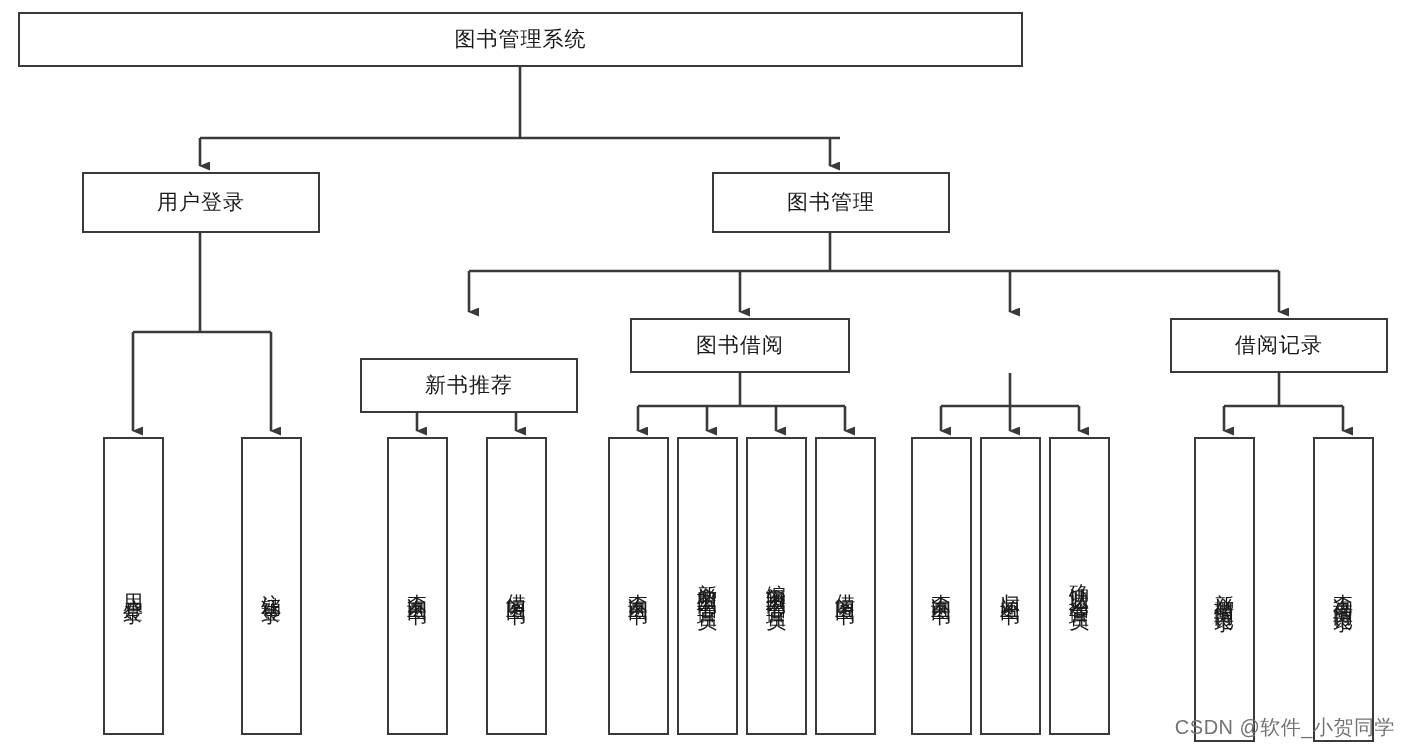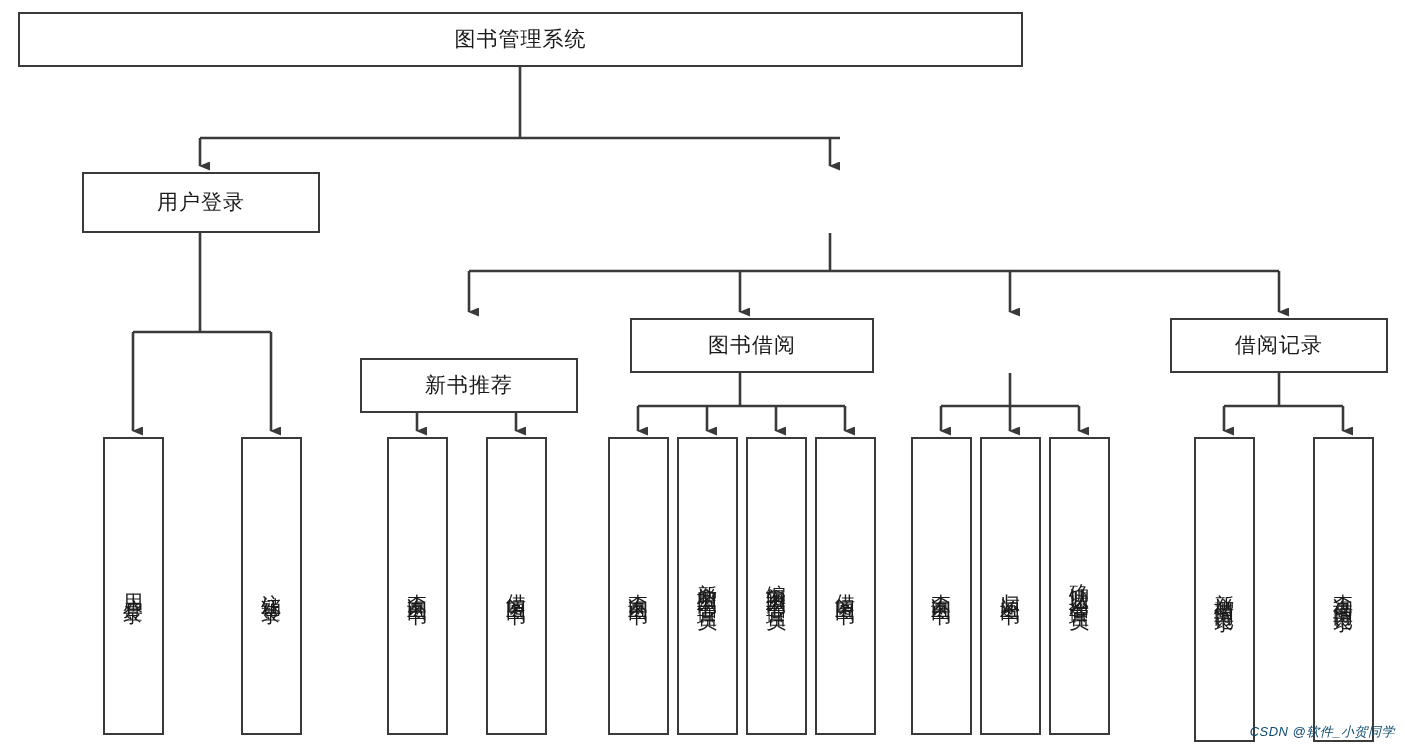--- a/index.html
+++ b/index.html
@@ -58,26 +58,25 @@
     display: block;
   }
   .h-text {
     white-space: nowrap;
     letter-spacing: 1px;
   }
   #watermark {
     position: absolute;
     right: 10px;
     bottom: 6px;
-    font-size: 13px;
-    color: #0c4a6e;
+    font-size: 20px;
+    color: #737373;
     white-space: nowrap;
     letter-spacing: 0.5px;
     font-family: "Liberation Sans", "DejaVu Sans", sans-serif;
-    font-style: italic;
   }
 </style>
 </head>
 <body>
 
 <div id="diagram-root">
 
   <svg id="edge-layer" viewBox="0 0 1405 747" width="1405" height="747" xmlns="http://www.w3.org/2000/svg">
     <defs>
       <marker id="arrowhead" markerWidth="9" markerHeight="11" refX="4.5" refY="10" orient="auto" markerUnits="userSpaceOnUse">
@@ -128,25 +127,28 @@
     </g>
   </svg>
 
   <div class="node root-node" style="left:18px; top:12px; width:1005px; height:55px;">
     <span class="h-text">图书管理系统</span>
   </div>
 
   <div class="node h-node" style="left:82px; top:172px; width:238px; height:61px;">
     <span class="h-text">用户登录</span>
   </div>
+  <div class="node h-node" style="left:712px; top:172px; width:238px; height:61px;">
+    <span class="h-text">图书管理</span>
+  </div>
 
   <div class="node h-node" style="left:360px; top:318px; width:218px; height:55px;margin-top:40px;">
     <span class="h-text">新书推荐</span>
   </div>
-  <div class="node h-node" style="left:630px; top:318px; width:244px; height:55px;">
+  <div class="node h-node" style="left:630px; top:318px; width:220px; height:55px;">
     <span class="h-text">图书借阅</span>
   </div>
   <div class="node h-node" style="left:1170px; top:318px; width:218px; height:55px;">
     <span class="h-text">借阅记录</span>
   </div>
 
   <div class="node v-node" style="left:103px; top:437px; width:61px; height:298px;">
     <span class="v-text">用户登录</span>
   </div>
   <div class="node v-node" style="left:241px; top:437px; width:61px; height:298px;">

